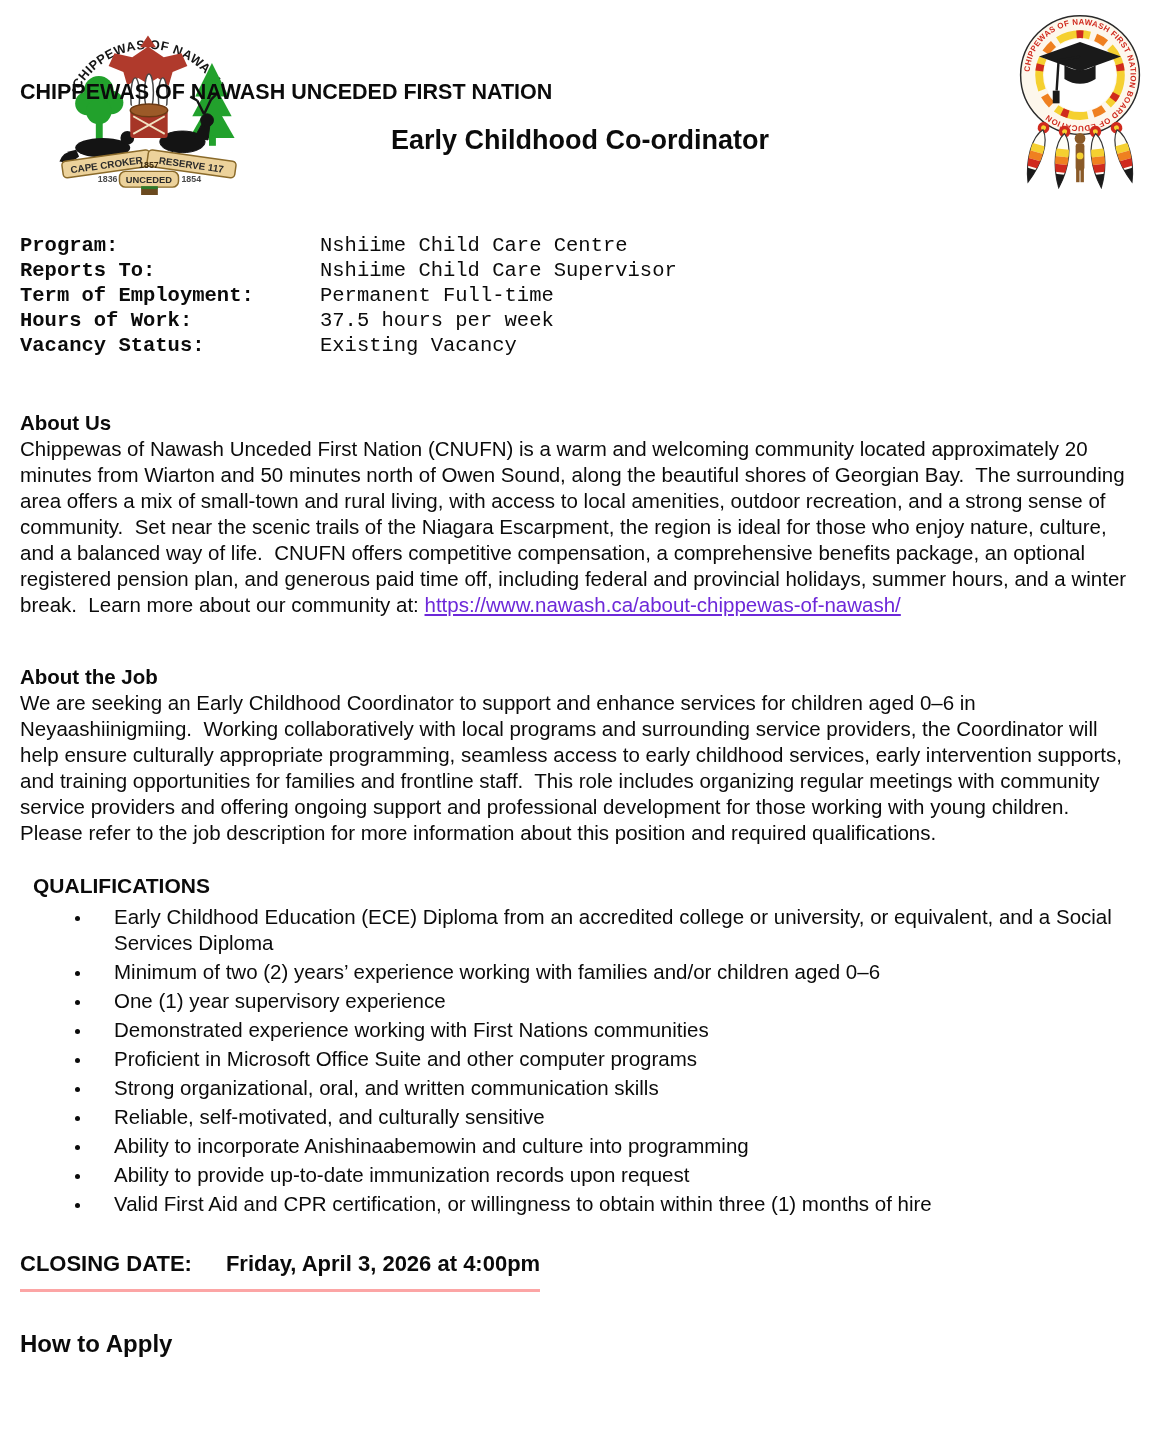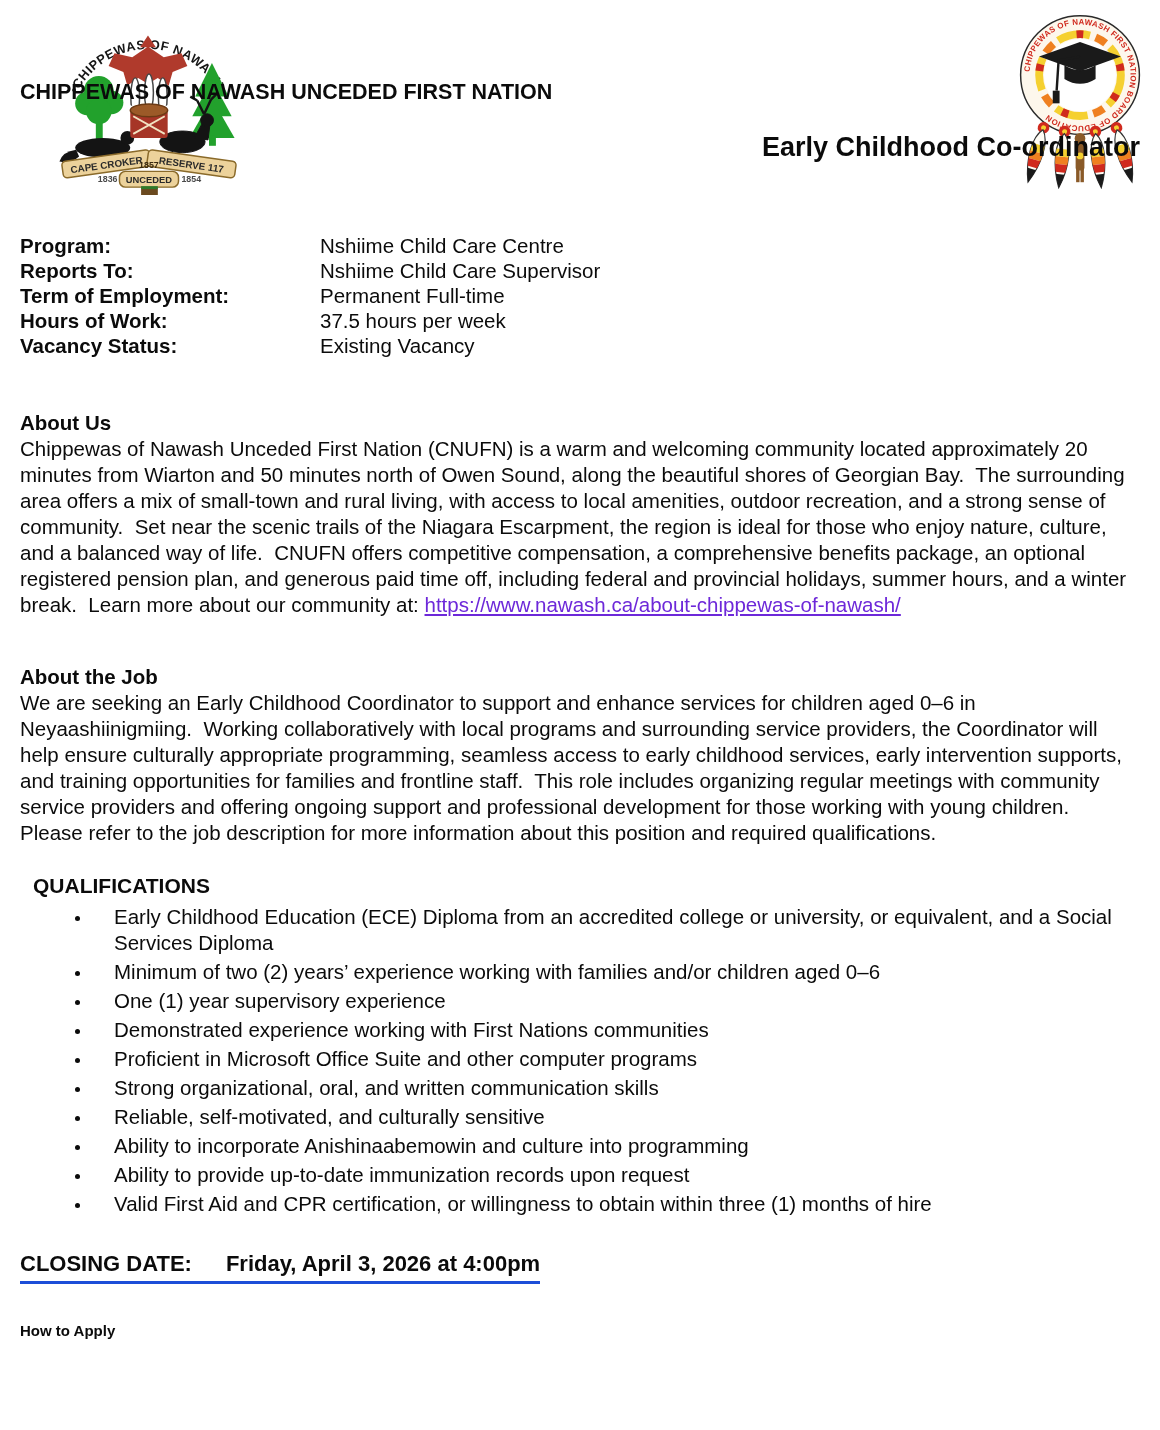--- a/index.html
+++ b/index.html
@@ -16,27 +16,27 @@
 
   
   .header { position: relative; height: 205px; }
   .logo-left  { position: absolute; left: 25px;  top: 8px;  width: 205px; height: 187px; }
   .logo-right { position: absolute; left: 988px; top: 5px;  width: 145px; height: 185px; }
   .org-name {
     position: absolute; top: 80px; left: 0; width: 100%;
     text-align: left; font-weight: bold; font-size: 21.5px; margin: 0;
   }
   .job-title {
-    position: absolute; top: 132px; left: 0; width: 100%;
-    text-align: right; font-weight: bold; font-size: 27px; margin: 0;
+    position: absolute; top: 125px; left: 0; width: 100%;
+    text-align: center; font-weight: bold; font-size: 27px; margin: 0;
   }
 
   
   .details { margin-top: 28px; }
-  .details .row { display: flex; font-size: 20.5px; line-height: 25px; }
+  .details .row { display: flex; font-size: 20.5px; line-height: 25px; font-family: Liberation Mono, monospace; }
   .details .label { width: 300px; font-weight: bold; flex: 0 0 300px; }
   .details .value { white-space: pre-wrap; }
 
   
   .sec-about-us  { margin-top: 52px; }
   .sec-about-job { margin-top: 46px; }
   h3.sec-heading { font-size: 20.5px; line-height: 26px; margin: 0; font-weight: bold; }
   p.body-text {
     margin: 0; font-size: 20.5px; line-height: 26px;
     white-space: pre-wrap;
@@ -49,25 +49,25 @@
   ul.quals-list { margin: 5px 0 0 0; padding-left: 72px; list-style: disc; }
   ul.quals-list li {
     font-size: 20.5px; line-height: 26px; margin-bottom: 3px; padding-left: 22px;
   }
   ul.quals-list li::marker { font-size: 17px; }
 
   
   .closing { margin-top: 34px; font-size: 22px; font-weight: bold; }
   .closing-inner {
     display: inline-block;
-    border-bottom: 3px solid #1d4ed8;
-    padding-bottom: 4px;
+    border-bottom: 3px solid #fca5a5;
+    padding-bottom: 12px;
   }
   .closing-spacer { display: inline-block; width: 34px; }
-  .how-to-apply { margin-top: 38px; font-size: 15px; font-weight: bold; margin-bottom: 17px; }
+  .how-to-apply { margin-top: 38px; font-size: 24px; font-weight: bold; margin-bottom: 17px; }
 
   svg text { font-family: "Liberation Sans", sans-serif; }
 </style>
 </head>
 <body>
 
 <div class="content">
 
   <div class="header">
 

